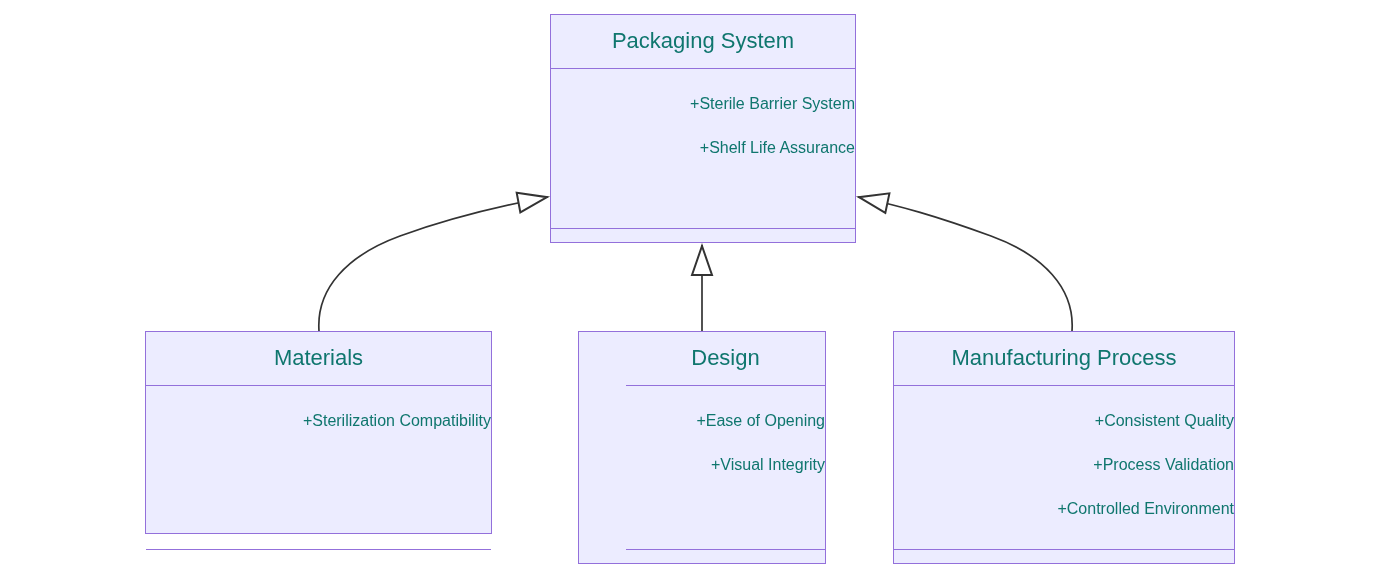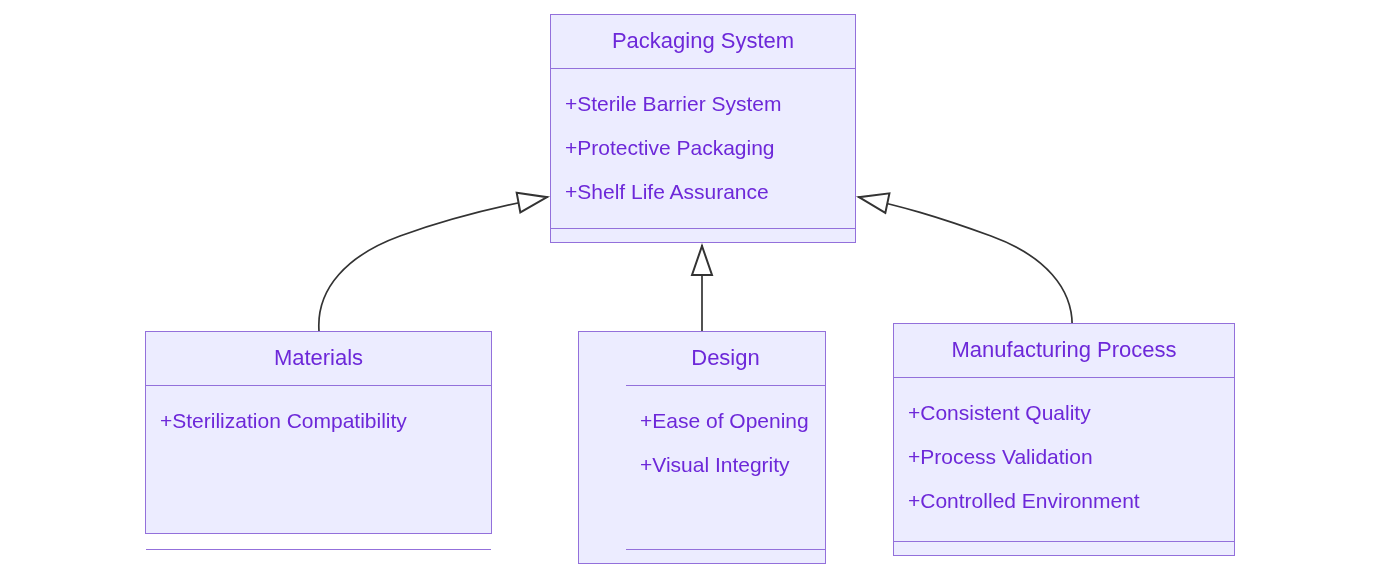--- a/index.html
+++ b/index.html
@@ -20,51 +20,52 @@
     left: 0;
     top: 0;
     width: 1379px;
     height: 579px;
   }
   .uml-class {
     position: absolute;
     box-sizing: border-box;
     background: #ECECFF;
     border: 1.5px solid #9370DB;
-    color: #6d28d9;
+    color: #0f766e;
   }
   .uml-title {
     box-sizing: border-box;
     height: 54px;
     line-height: 52px;
     text-align: center;
     font-size: 22px;
     border-bottom: 1.5px solid #9370DB;
     white-space: nowrap;
   }
   .uml-attrs {
     box-sizing: border-box;
     padding: 13px 0 0 14px;
   }
   .uml-attr {
-    font-size: 21px;
+    font-size: 16px;
     line-height: 44px;
     white-space: nowrap;
+    text-align: right;
   }
   .uml-methods {
     box-sizing: border-box;
     height: 15px;
     border-top: 1.5px solid #9370DB;
   }
   
   .node-packaging { left: 550px; top: 14px;  width: 306px; height: 229px; }
   .node-packaging .uml-attrs { height: 158.5px; }
   .node-materials { left: 145px; top: 331px; width: 347px; height: 203px; }
   .node-design    { left: 578px; top: 331px; width: 248px; height: 233px; padding-left: 47px; }
-  .node-manufacturing { left: 893px; top: 323px; width: 342px; height: 233px; }
+  .node-manufacturing { left: 893px; top: 331px; width: 342px; height: 233px; }
   .node-materials .uml-attrs,
   .node-design .uml-attrs,
   .node-manufacturing .uml-attrs { height: 162.5px; }
 </style>
 </head>
 <body>
 
 <div class="canvas">
 
   <svg class="edge-layer" width="1379" height="579" viewBox="0 0 1379 579" xmlns="http://www.w3.org/2000/svg">
@@ -75,21 +76,20 @@
     </defs>
     <path d="M 319 331 C 316 288, 348 255, 400 236 C 455 216, 505 205, 548 197" fill="none" stroke="#333333" stroke-width="1.7" marker-end="url(#hollow-triangle)"></path>
     <path d="M 702 331 L 702 245" fill="none" stroke="#333333" stroke-width="1.7" marker-end="url(#hollow-triangle)"></path>
     <path d="M 1072 331 C 1075 288, 1043 255, 991 236 C 936 216, 901 206, 858 197" fill="none" stroke="#333333" stroke-width="1.7" marker-end="url(#hollow-triangle)"></path>
   </svg>
 
   <div class="uml-class node-packaging">
     <div class="uml-title">Packaging System</div>
     <div class="uml-attrs">
       <div class="uml-attr">+Sterile Barrier System</div>
-      <div class="uml-attr">+Protective Packaging</div>
       <div class="uml-attr">+Shelf Life Assurance</div>
     </div>
     <div class="uml-methods"></div>
   </div>
 
   <div class="uml-class node-materials">
     <div class="uml-title">Materials</div>
     <div class="uml-attrs">
       <div class="uml-attr">+Sterilization Compatibility</div>
     </div>

